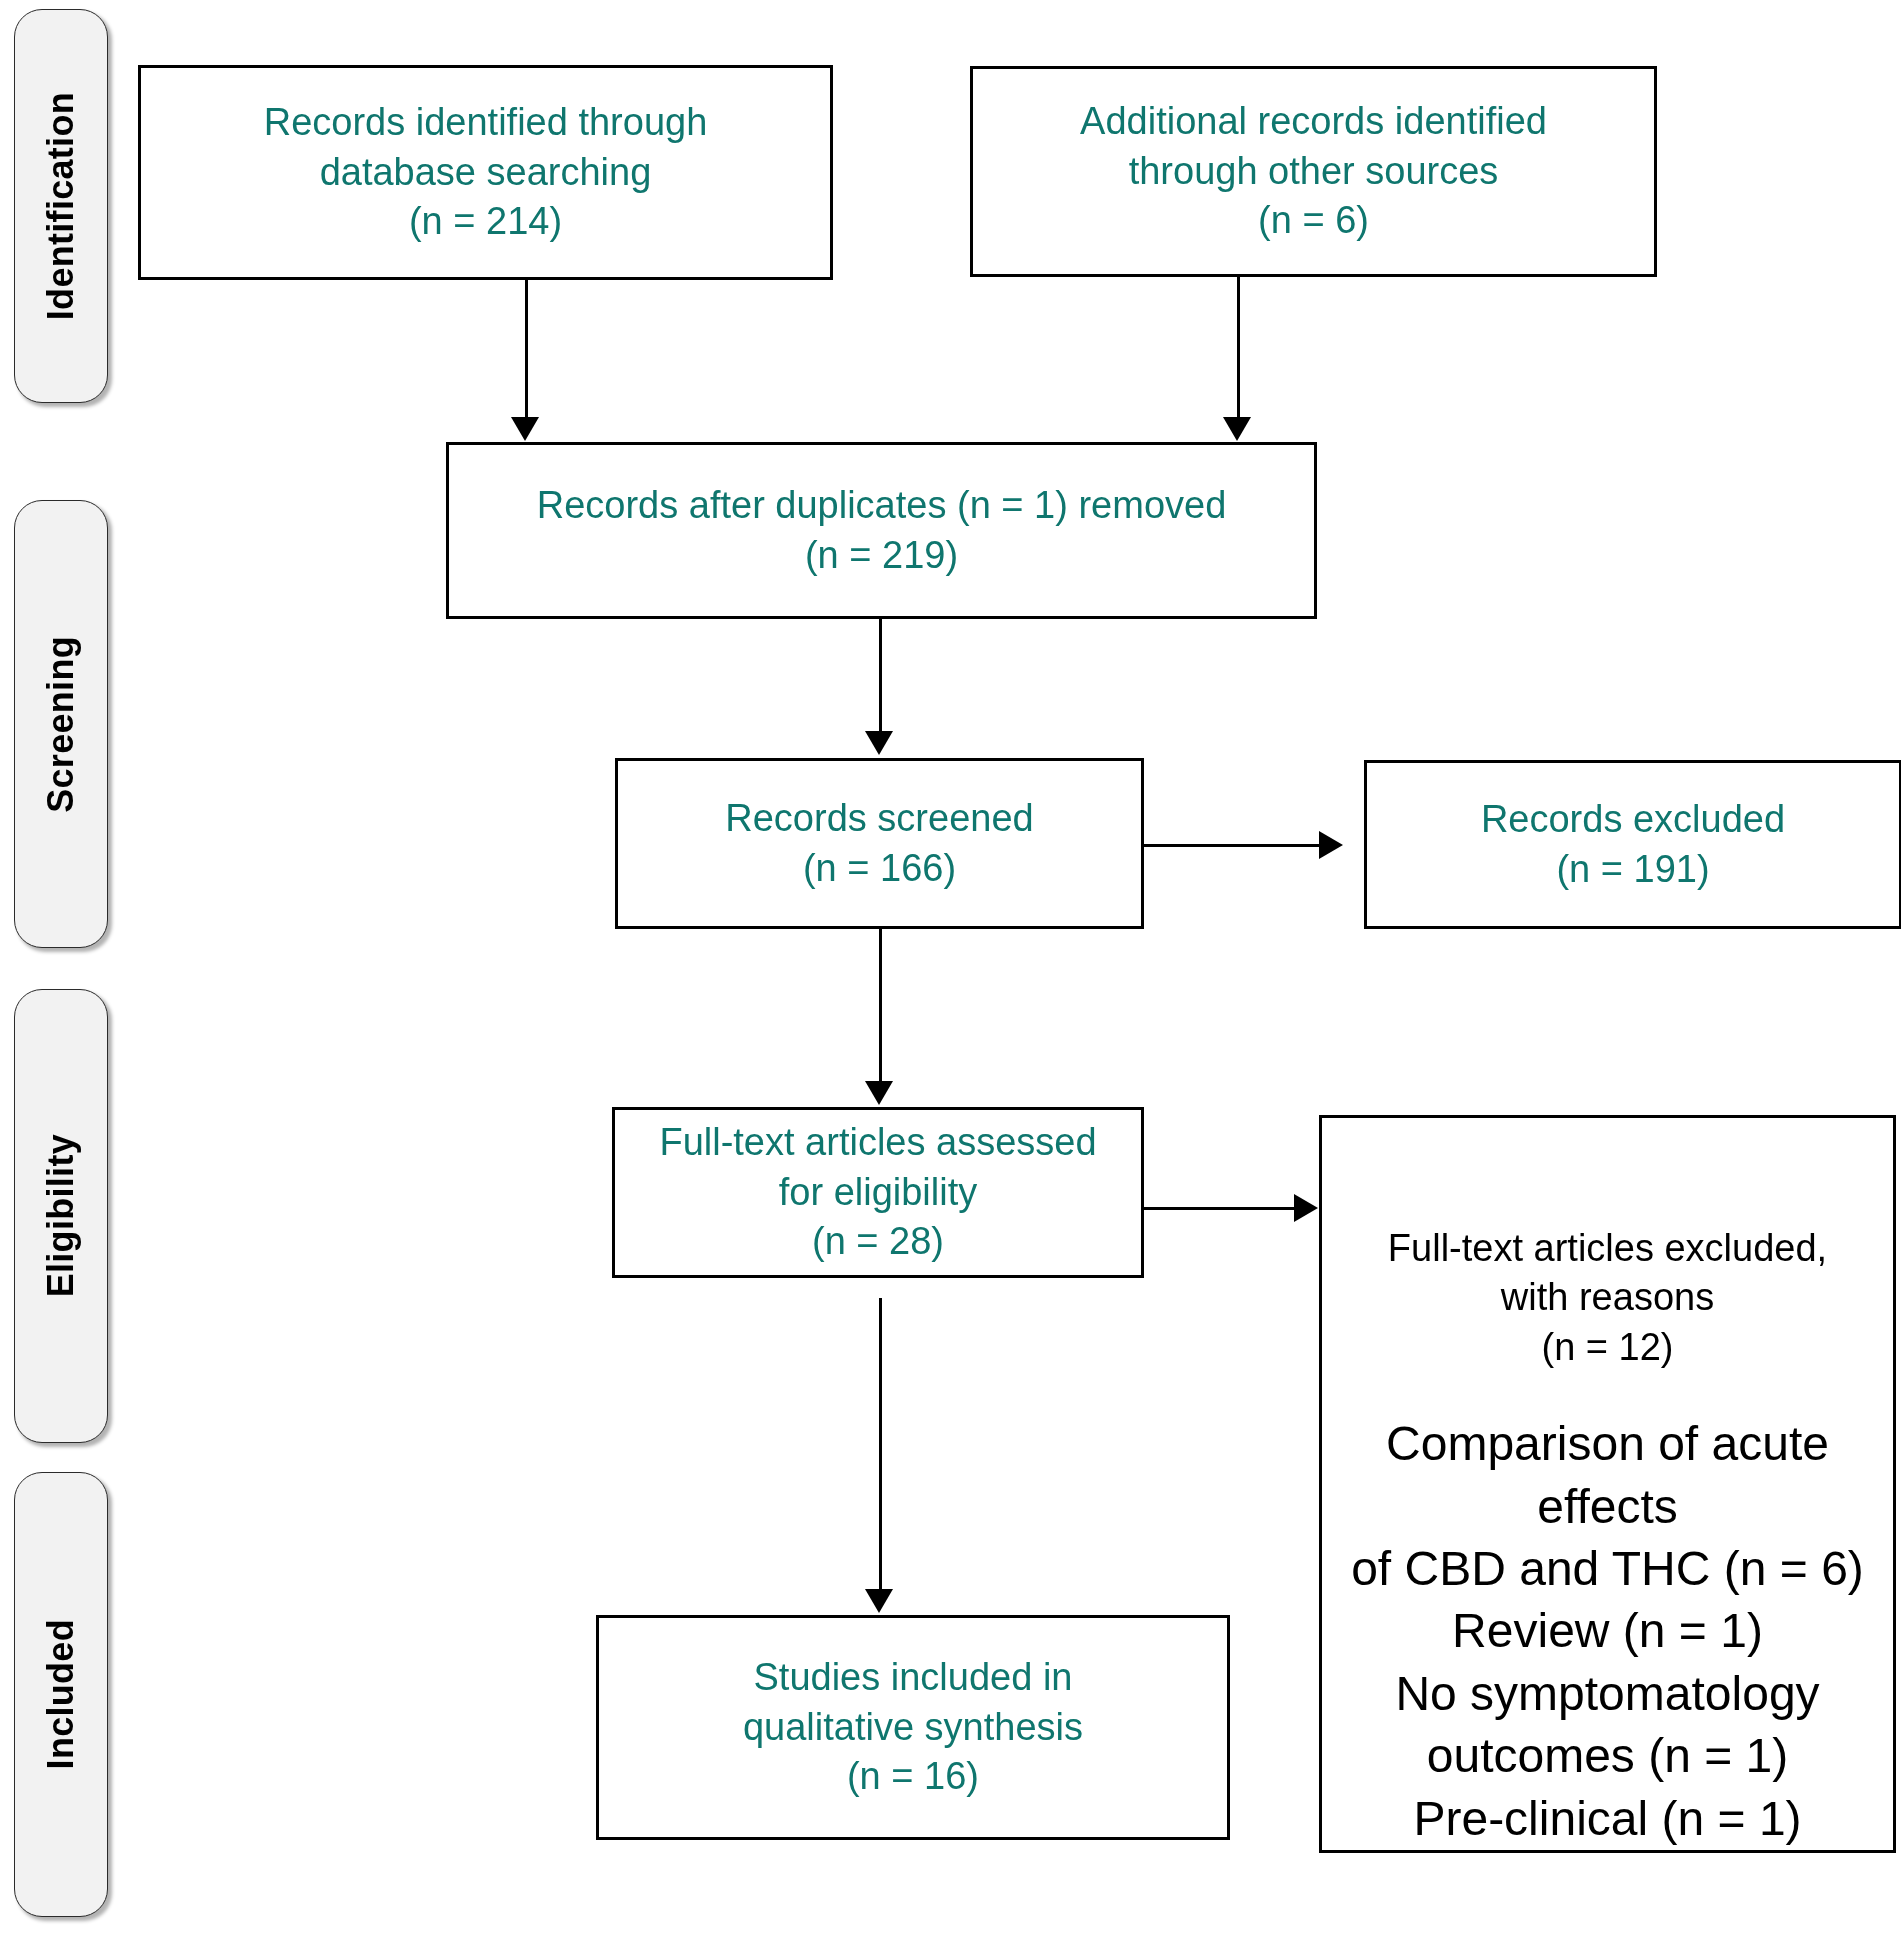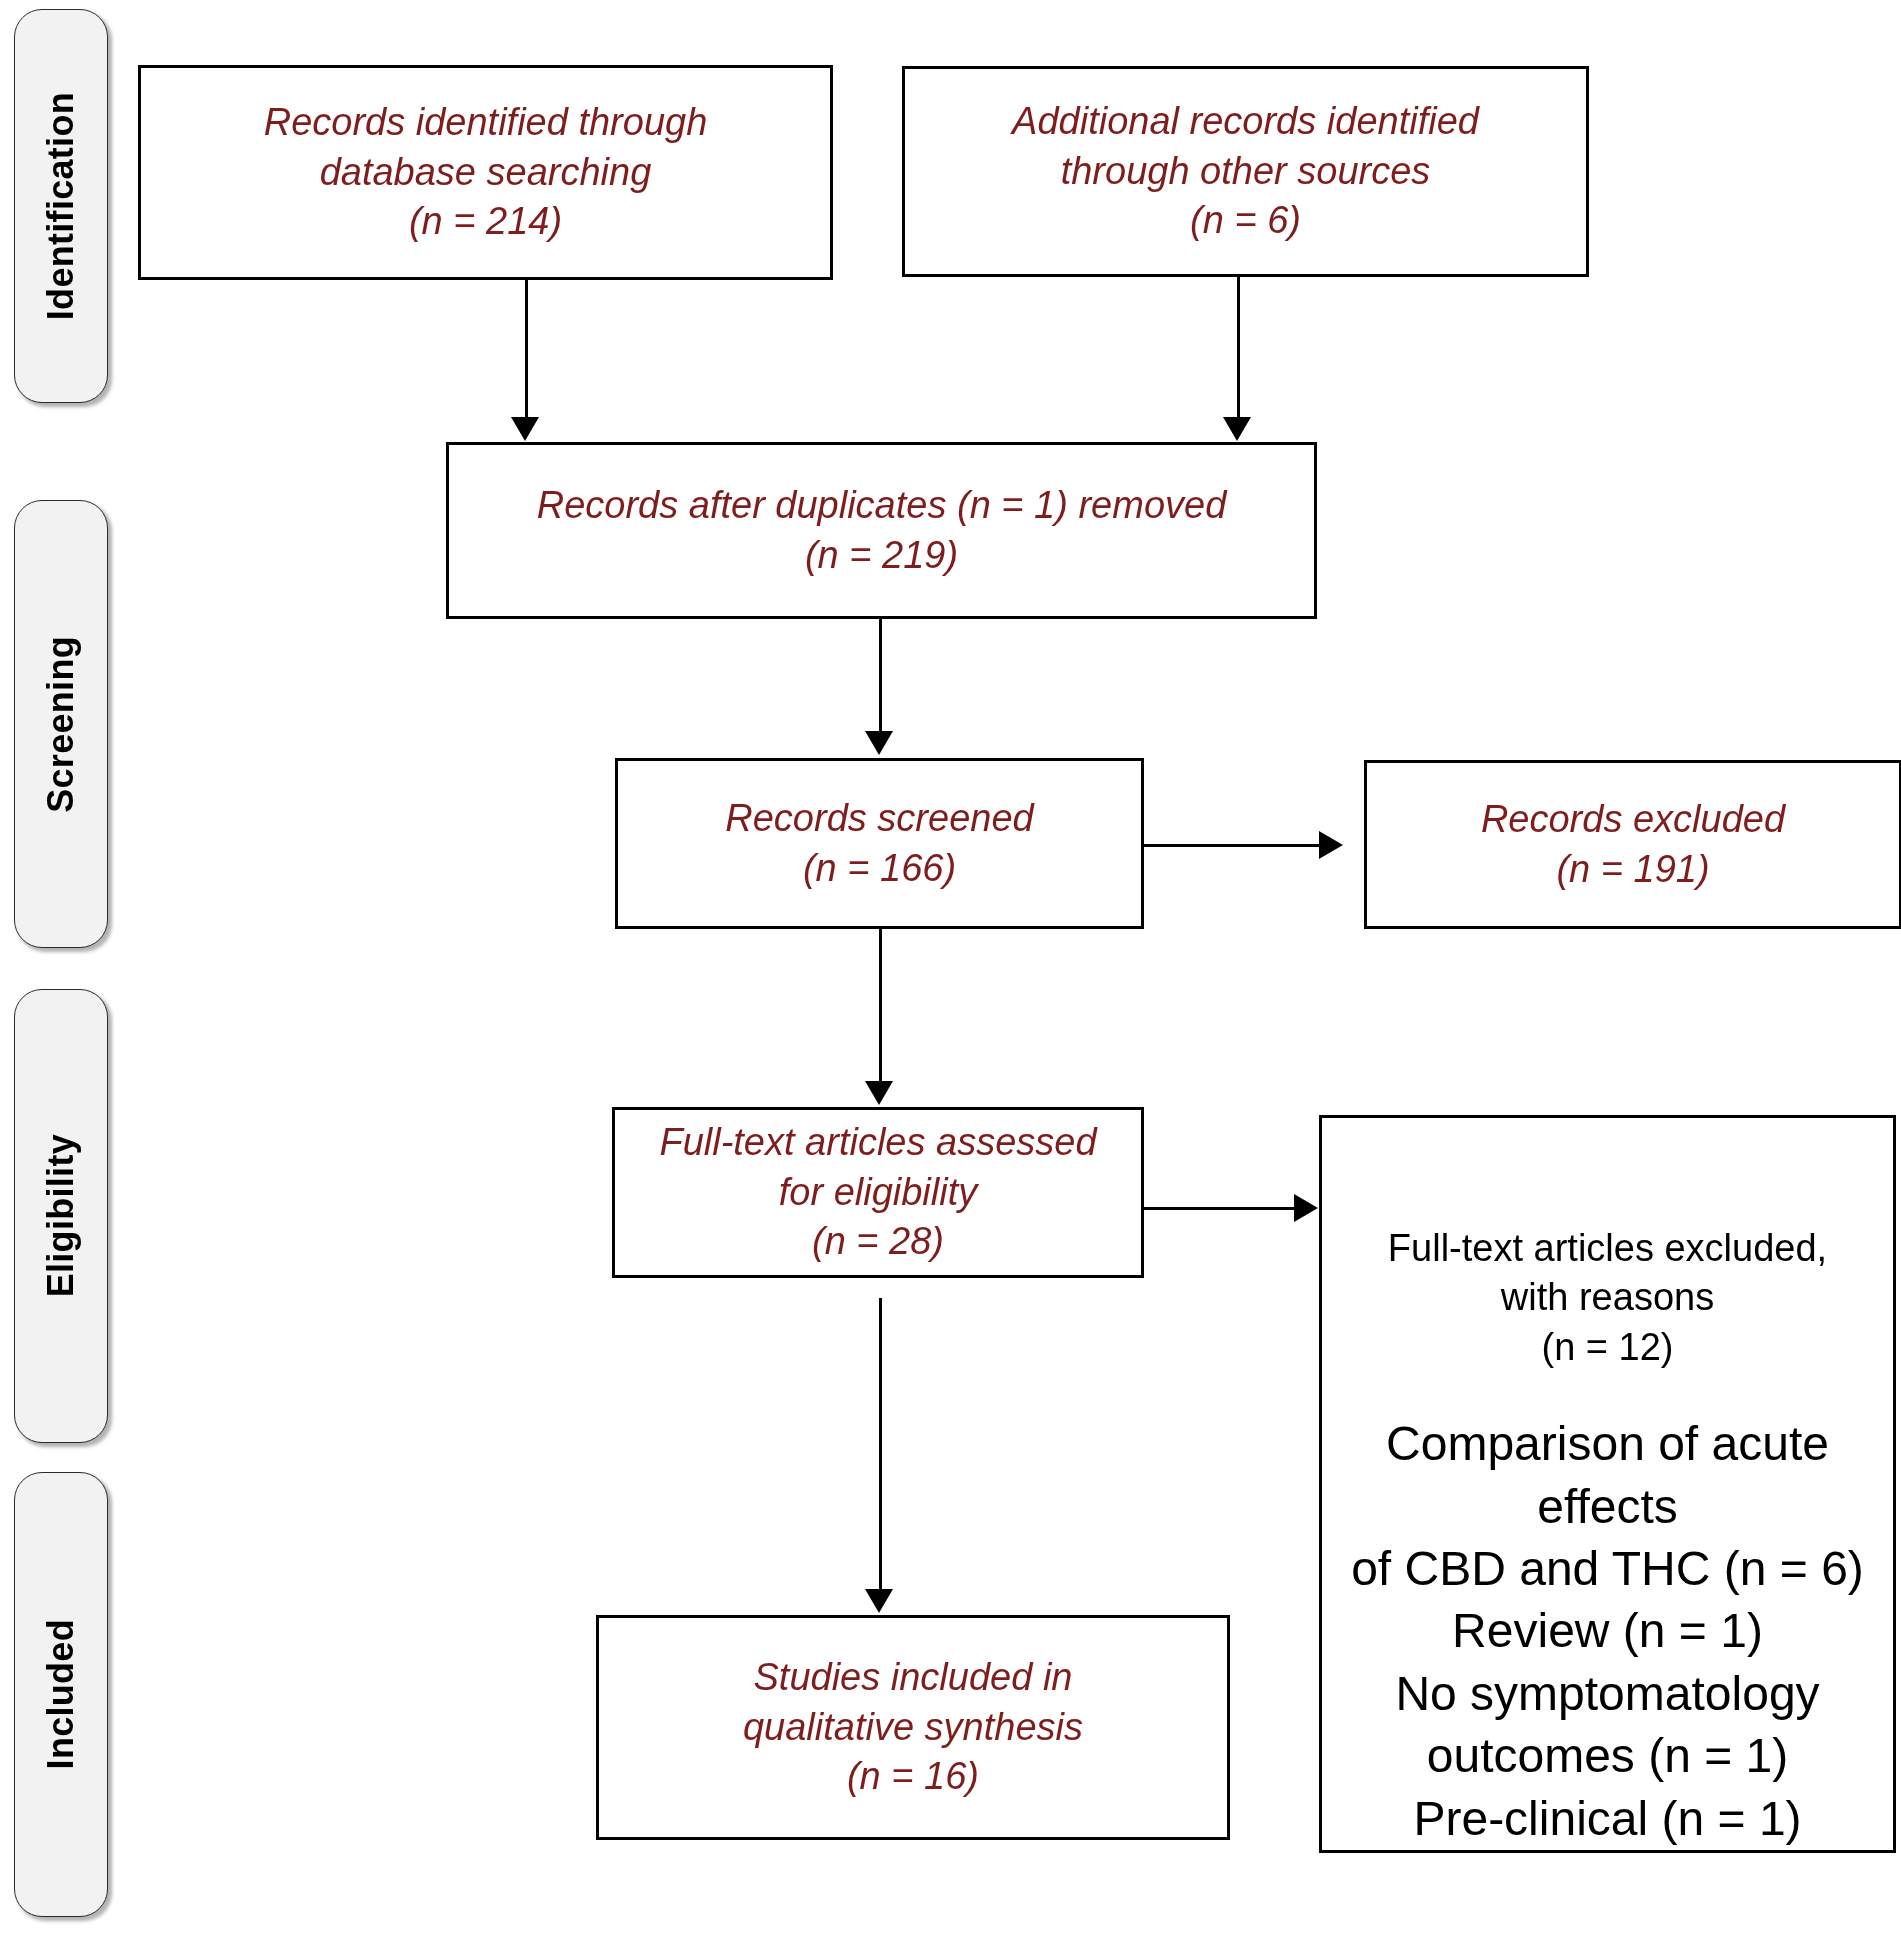--- a/index.html
+++ b/index.html
@@ -49,24 +49,23 @@
     border: 3.1px solid #000000;
     box-sizing: border-box;
     display: flex;
     align-items: center;
     justify-content: center;
     text-align: center;
   }
   .flow-box .box-text {
     font-size: 38px;
     line-height: 1.30;
-    color: #7f1d1d;
+    color: #0f766e;
     padding: 0 11px;
     white-space: pre-line;
-    font-style: italic;
   }
   .flow-box.reasons-box {
     align-items: flex-end;
     justify-content: center;
     padding-top: 42px;
   }
   .reasons-inner {
     display: block;
     width: 100%;
     text-align: center;
@@ -136,21 +135,21 @@
   <div class="stage-pill" style="left:13.5px; top:1472px; width:94px; height:445px;">
     <span class="stage-label">Included</span>
   </div>
 
   <div class="flow-box" style="left:138px; top:65px; width:695px; height:215px;">
     <span class="box-text">Records identified through
 database searching
 (n = 214)</span>
   </div>
 
-  <div class="flow-box" style="left:902px; top:66px; width:687px; height:211px;justify-content:center;">
+  <div class="flow-box" style="left:970px; top:66px; width:687px; height:211px;justify-content:center;">
     <span class="box-text">Additional records identified
 through other sources
 (n = 6)</span>
   </div>
 
   <div class="vline" style="left:525px; top:280px; height:138px;"></div>
   <div class="arrow-down" style="left:511px; top:417px;"></div>
 
   <div class="vline" style="left:1237px; top:277px; height:142px;"></div>
   <div class="arrow-down" style="left:1223px; top:417px;"></div>

